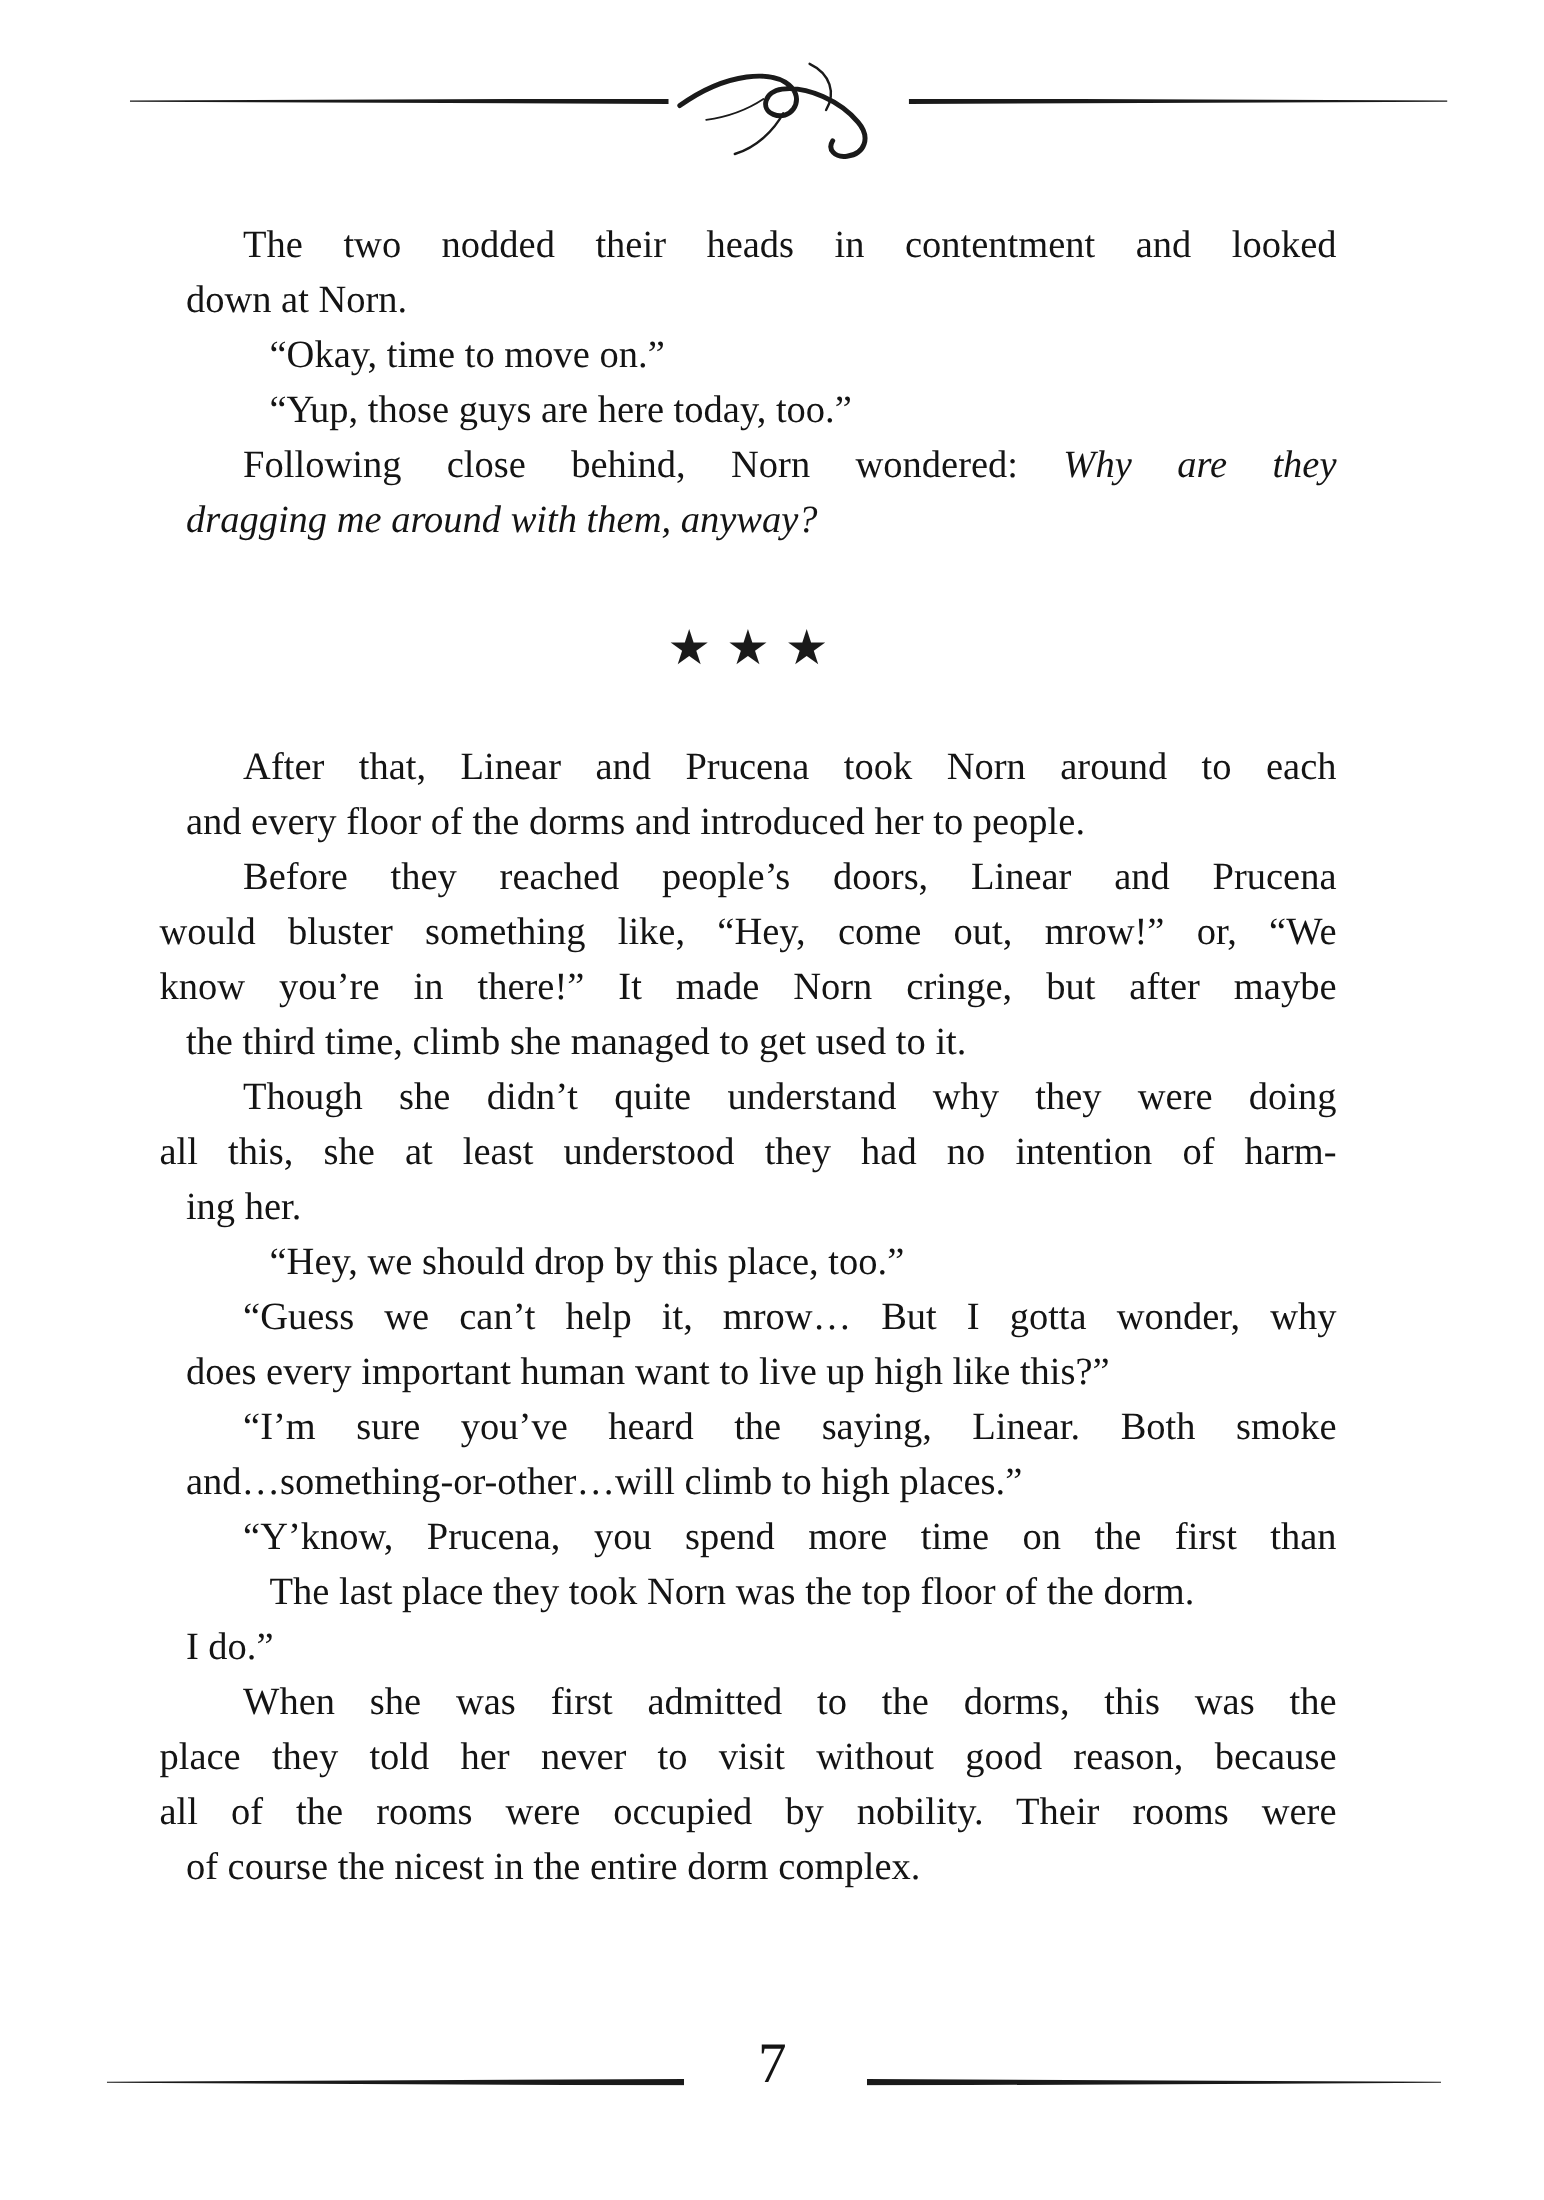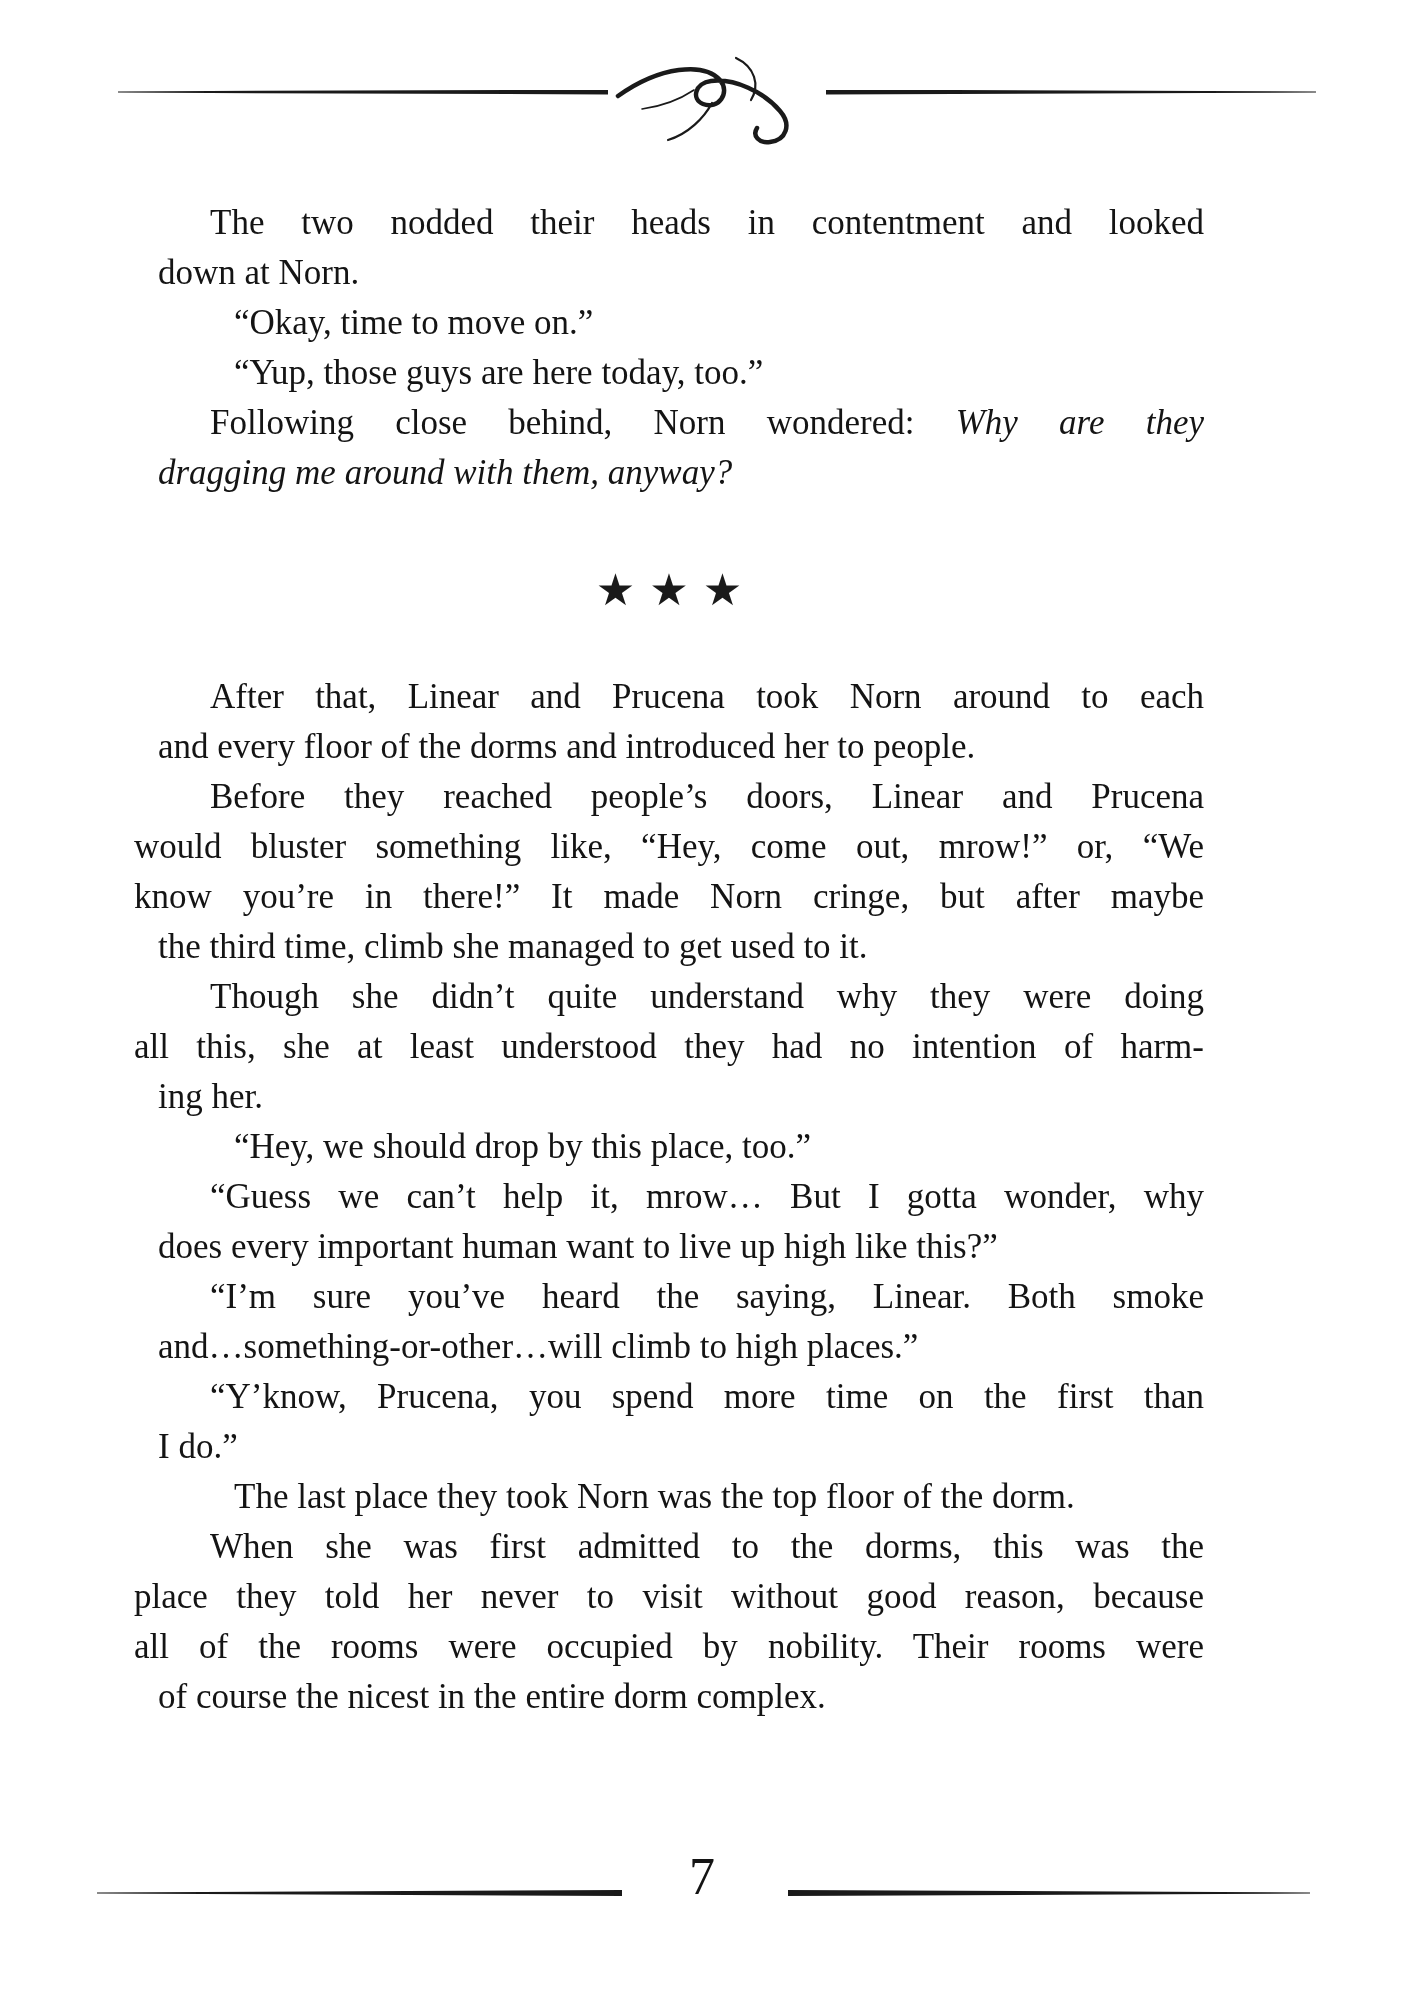--- a/index.html
+++ b/index.html
@@ -17,21 +17,21 @@
     position:absolute;left:118px;top:42px;width:1198px;height:100px;
     display:flex;align-items:center;
   }
   .rule{background:#1a1a1a;height:5px;flex:1;}
   .rule.taper-left{clip-path:polygon(0 38%,100% 0,100% 100%,0 62%);}
   .rule.taper-right{clip-path:polygon(0 0,100% 38%,100% 62%,0 100%);}
   .swirl-wrap{width:210px;height:100px;flex:0 0 auto;margin:0 4px;position:relative;top:12px;}
 
   
   .text-block{
-    position:absolute;left:134px;top:198px;width:1070px;
+    position:absolute;left:145px;top:198px;width:1070px;
     font-size:35px;line-height:50px;
     text-align:justify;
   }
   .line{text-align:justify;text-align-last:justify;}
   .line.last{text-align-last:auto;margin-left:24px;}
   .line.first{text-indent:76px;}
   .line i{font-style:italic;}
 
   .stars-divider{
     margin-top:67px;margin-bottom:57px;
@@ -89,22 +89,22 @@
       <div class="line last"><span>the third time, climb she managed to get used to it.</span></div>
       <div class="line first"><span>Though she didn’t quite understand why they were doing</span></div>
       <div class="line"><span>all this, she at least understood they had no intention of harm-</span></div>
       <div class="line last"><span>ing her.</span></div>
       <div class="line first last"><span>“Hey, we should drop by this place, too.”</span></div>
       <div class="line first"><span>“Guess we can’t help it, mrow… But I gotta wonder, why</span></div>
       <div class="line last"><span>does every important human want to live up high like this?”</span></div>
       <div class="line first"><span>“I’m sure you’ve heard the saying, Linear. Both smoke</span></div>
       <div class="line last"><span>and…something-or-other…will climb to high places.”</span></div>
       <div class="line first"><span>“Y’know, Prucena, you spend more time on the first than</span></div>
+      <div class="line first last"><span>The last place they took Norn was the top floor of the dorm.</span></div>
       <div class="line last"><span>I do.”</span></div>
-      <div class="line first last"><span>The last place they took Norn was the top floor of the dorm.</span></div>
       <div class="line first"><span>When she was first admitted to the dorms, this was the</span></div>
       <div class="line"><span>place they told her never to visit without good reason, because</span></div>
       <div class="line"><span>all of the rooms were occupied by nobility. Their rooms were</span></div>
       <div class="line last"><span>of course the nicest in the entire dorm complex.</span></div>
     </div>
 
   <div class="page-number">7</div>
   <div class="bottom-rule left"></div>
   <div class="bottom-rule right"></div>
 

